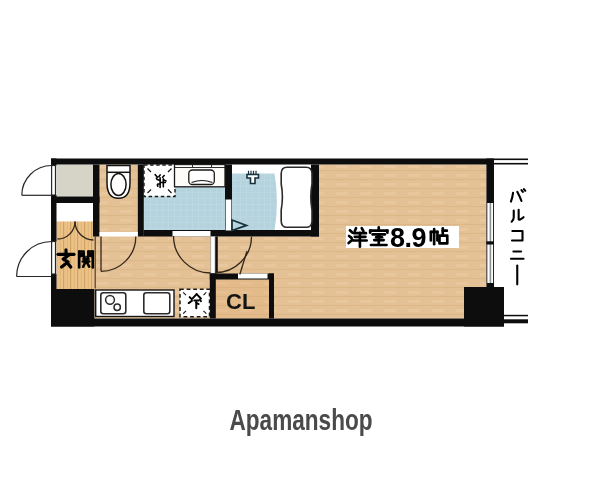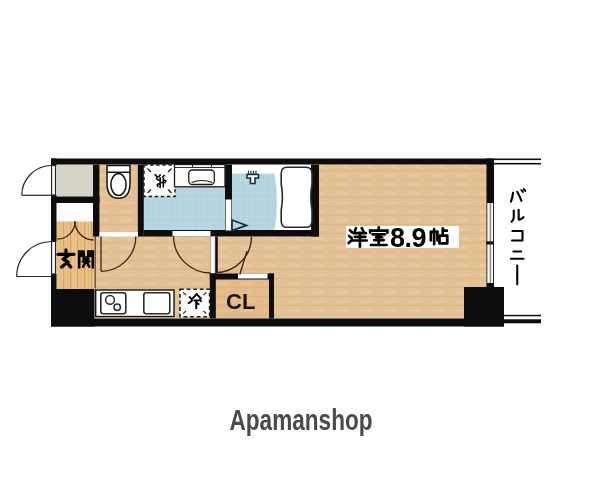--- a/index.html
+++ b/index.html
@@ -1,17 +1,17 @@
 <!DOCTYPE html>
 <html><head>
 <meta charset="utf-8">
 <style>
   html,body{margin:0;padding:0;background:#ffffff;}
   #stage{position:relative;width:528px;height:480px;background:#ffffff;overflow:hidden;
-         font-family:"Liberation Sans", sans-serif;padding-left:13px;}
+         font-family:"Liberation Sans", sans-serif;}
   svg{position:absolute;left:0;top:0;}
 </style>
 </head>
 <body>
 <div id="stage">
 <svg width="600" height="480" viewBox="0 0 600 480">
 <defs>
 
   <pattern id="genkanWood" width="7" height="40" patternUnits="userSpaceOnUse">
     <rect width="7" height="40" fill="#ebc288"></rect>

